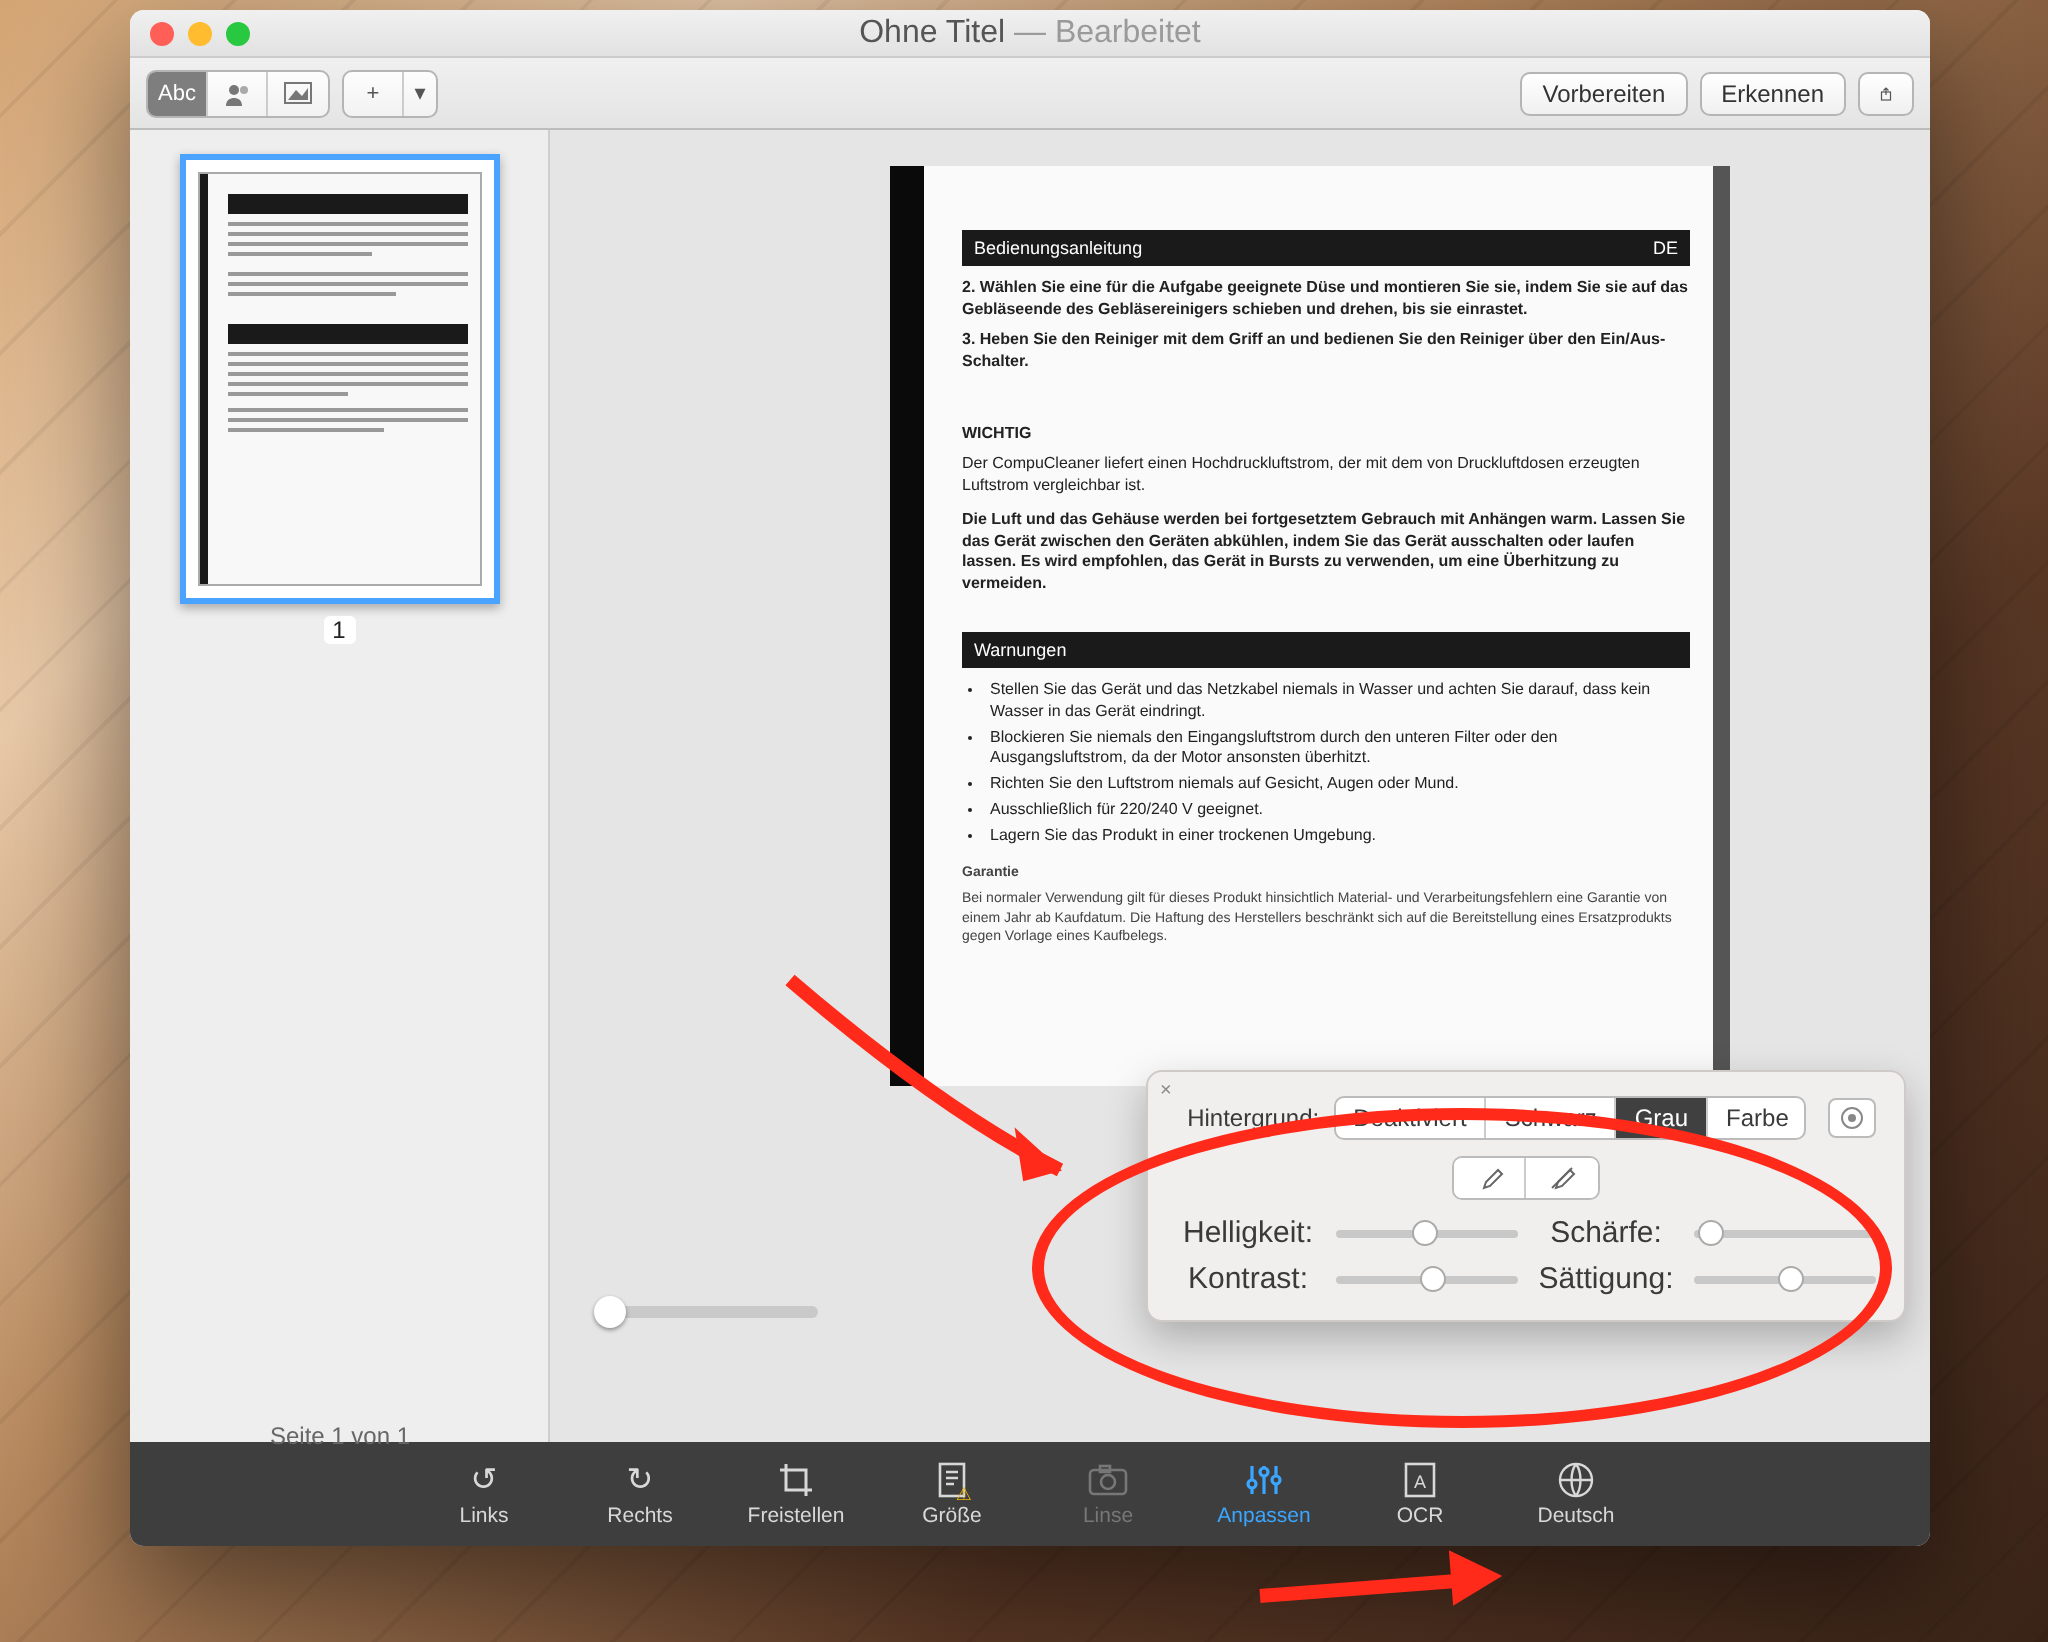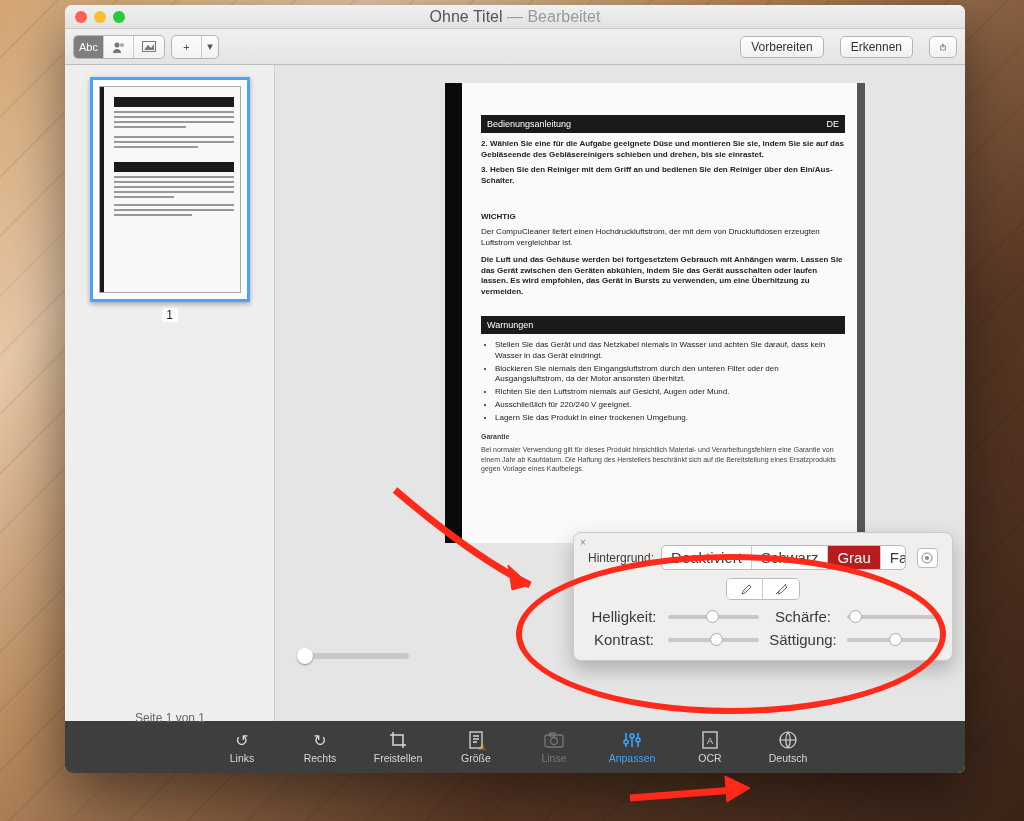--- a/index.html
+++ b/index.html
@@ -23,21 +23,21 @@
   .dot { width:12px; height:12px; border-radius:50%; }
   .dot.r{background:#ff5f57}.dot.y{background:#febc2e}.dot.g{background:#28c840}
   .title { flex:1; text-align:center; font-size:16px; color:#555;}
   .title .dim{color:#9a9a9a}
   
   .toolbar { height:36px; background:linear-gradient(#f0f0f0,#e4e4e4); border-bottom:1px solid #bdbdbd; display:flex; align-items:center; padding:0 8px; gap:6px;}
   .seggroup{display:flex; border:1px solid #b5b5b5; border-radius:5px; overflow:hidden; background:linear-gradient(#fdfdfd,#f2f2f2);}
   .segbtn{width:30px;height:22px;display:flex;align-items:center;justify-content:center;border-right:1px solid #ccc;font-size:11px;color:#555;text-align:right;}
   .segbtn:last-child{border-right:none}
   .segbtn.sel{background:#7e7e7e;color:#fff}
-  .rightbtns{margin-left:auto;display:flex;gap:16px}
+  .rightbtns{margin-left:auto;display:flex;gap:6px}
   .tbtn{height:22px;padding:0 10px;border:1px solid #b5b5b5;border-radius:5px;background:linear-gradient(#fff,#f0f0f0);font-size:12px;color:#333;display:flex;align-items:center;}
   
   .mainarea{flex:1;display:flex;overflow:hidden}
   .sidebar{width:210px;background:#eeeeee;border-right:1px solid #cfcfcf;padding:12px;}
   .thumb{width:160px;height:225px;background:#fff;border:3px solid #4aa3ff;box-shadow:0 2px 5px rgba(0,0,0,0.3);margin:auto;padding:6px;}
   .thumb .book{width:100%;height:100%;background:linear-gradient(90deg,#1a1a1a 0 3%, #f8f8f8 3% 100%);border:1px solid #aaa;position:relative;padding:10px 6px 6px 14px}
   .thumb .bar{height:10px;background:#1a1a1a;margin-bottom:4px}
   .thumb .ln{height:2px;background:#999;margin:3px 0}
   .pagenum{text-align:center;margin-top:6px;font-size:12px;color:#222;background:#fff;width:16px;margin-left:auto;margin-right:auto;border-radius:3px}
   .sidefoot{position:absolute;bottom:48px;left:0;width:210px;text-align:center;font-size:12px;color:#666}
@@ -52,23 +52,23 @@
   .page li{margin-bottom:2px}
   .smallt{font-size:7px;color:#444}
   
   .zoom{position:absolute;left:24px;bottom:62px;width:110px;height:6px;background:#c9c9c9;border-radius:3px}
   .zoom .knob{position:absolute;left:-2px;top:-5px;width:16px;height:16px;background:#fff;border-radius:50%;box-shadow:0 1px 2px rgba(0,0,0,0.4)}
   
   .popover{position:absolute;right:12px;bottom:60px;width:380px;background:#f1efee;border:1px solid #cfcac7;border-radius:8px;box-shadow:0 8px 20px rgba(0,0,0,0.25);padding:12px 14px;font-size:12px;color:#3a3a3a}
   .row{display:flex;align-items:center;margin-bottom:8px;gap:7px}
   .lab{width:72px;text-align:right}
   .seg2{display:flex;border:1px solid #bbb;border-radius:5px;overflow:hidden;background:#fff}
-  .seg2 .o{padding:3px 9px;border-right:1px solid #ccc;font-size:15px;cursor:pointer}
+  .seg2 .o{padding:3px 9px;border-right:1px solid #ccc;font-size:12px;cursor:pointer}
   .seg2 .o:last-child{border-right:none}
-  .seg2 .o.sel{background:#b91c1c;color:#fff}
+  .seg2 .o.sel{background:#404040;color:#fff}
   .swatch{width:24px;height:20px;background:#fff;border:1px solid #bbb;border-radius:4px;display:flex;align-items:center;justify-content:center;margin-left:4px}
   .eyedrop{display:flex;gap:0;border:1px solid #bbb;border-radius:5px;overflow:hidden;margin:0 auto}
   .eyedrop div{width:36px;height:20px;background:#fff;display:flex;align-items:center;justify-content:center;border-right:1px solid #ccc}
   .eyedrop div:last-child{border-right:none}
   .grid2{display:grid;grid-template-columns:72px 1fr 72px 1fr;gap:6px 8px;align-items:center}
   .grid2 .lab2{text-align:center;font-size:15px}
   .slider{height:4px;background:#c8c8c8;border-radius:2px;position:relative;flex:1;min-width:80px}
   .slider .k{position:absolute;top:-5px;width:13px;height:13px;background:#fff;border:1px solid #aaa;border-radius:50%}
   .popclose{position:absolute;left:6px;top:4px;font-size:10px;color:#888}
   

